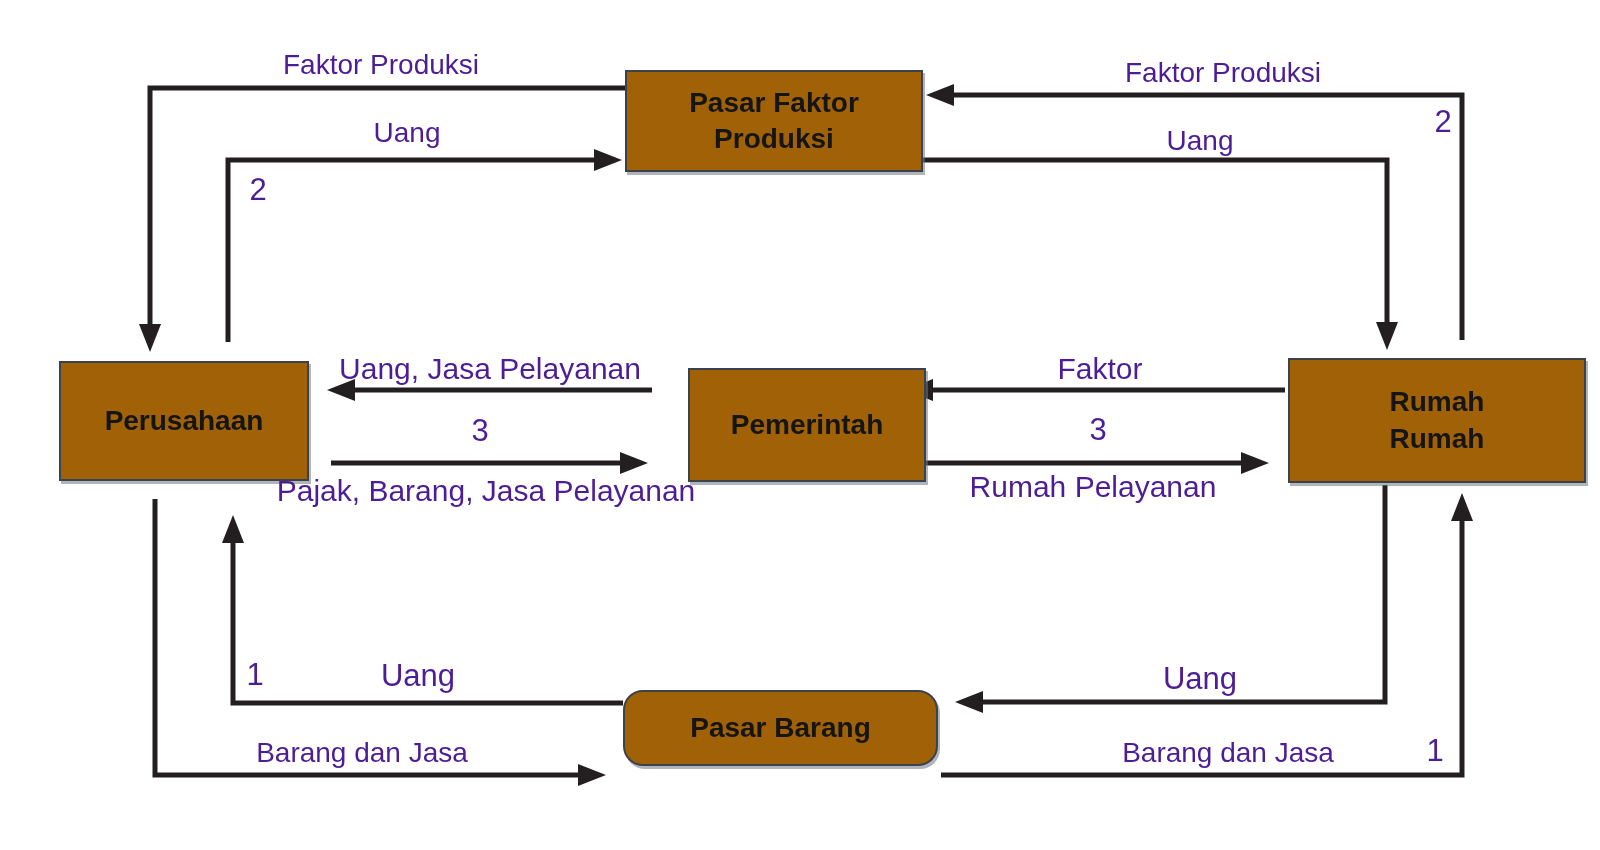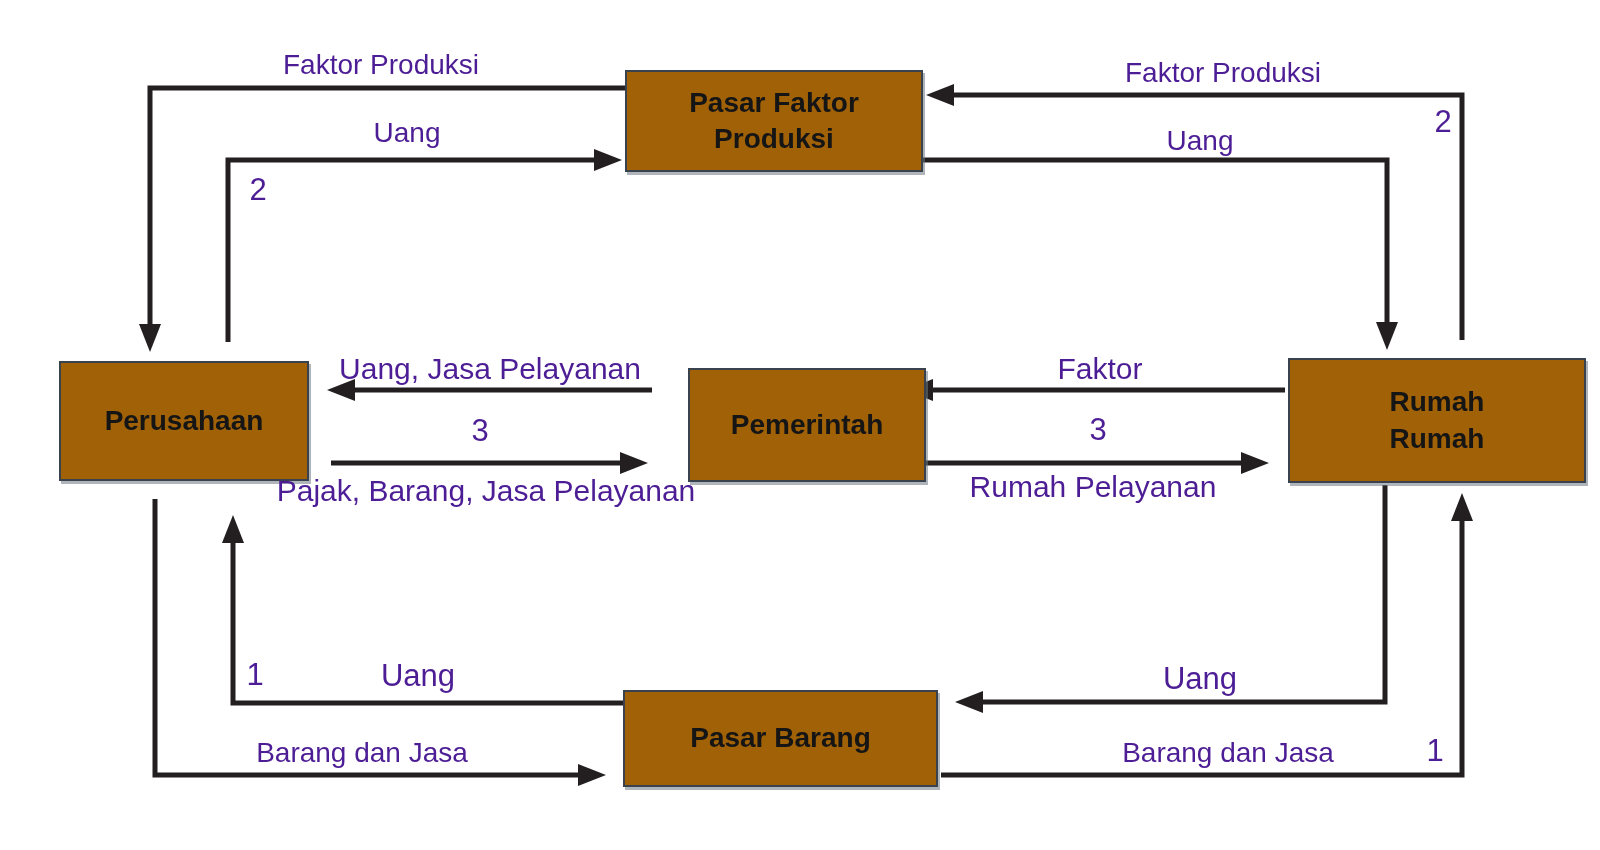--- a/index.html
+++ b/index.html
@@ -12,21 +12,21 @@
     position:absolute;box-sizing:border-box;
     background:#a16207;border:2px solid #3a434d;
     box-shadow:2px 3px 0 rgba(110,120,130,.55);
     display:flex;flex-direction:column;align-items:center;justify-content:center;
     color:#151515;font-weight:bold;font-size:28px;line-height:1.3;text-align:center;
   }
   .node-pasar-faktor{left:625px;top:70px;width:298px;height:102px;}
   .node-perusahaan{left:59px;top:361px;width:250px;height:120px;}
   .node-pemerintah{left:688px;top:368px;width:238px;height:114px;}
   .node-rumah-tangga{left:1288px;top:358px;width:298px;height:125px;}
-  .node-pasar-barang{left:623px;top:690px;width:315px;height:97px;}
+  .node-pasar-barang{left:623px;top:690px;width:315px;height:76px;border-radius:20px;}
   .flow-label{
     position:absolute;transform:translate(-50%,-50%);
     color:#4c1d95;font-weight:normal;white-space:nowrap;font-size:28px;
   }
   .lbl-sm{font-size:30px;}
   .num{font-size:31px;}
   .arrow-line{fill:none;stroke:#231f20;stroke-width:5;stroke-linejoin:miter;}
   .arrow-head{fill:#231f20;stroke:none;}
 </style>
 </head>

